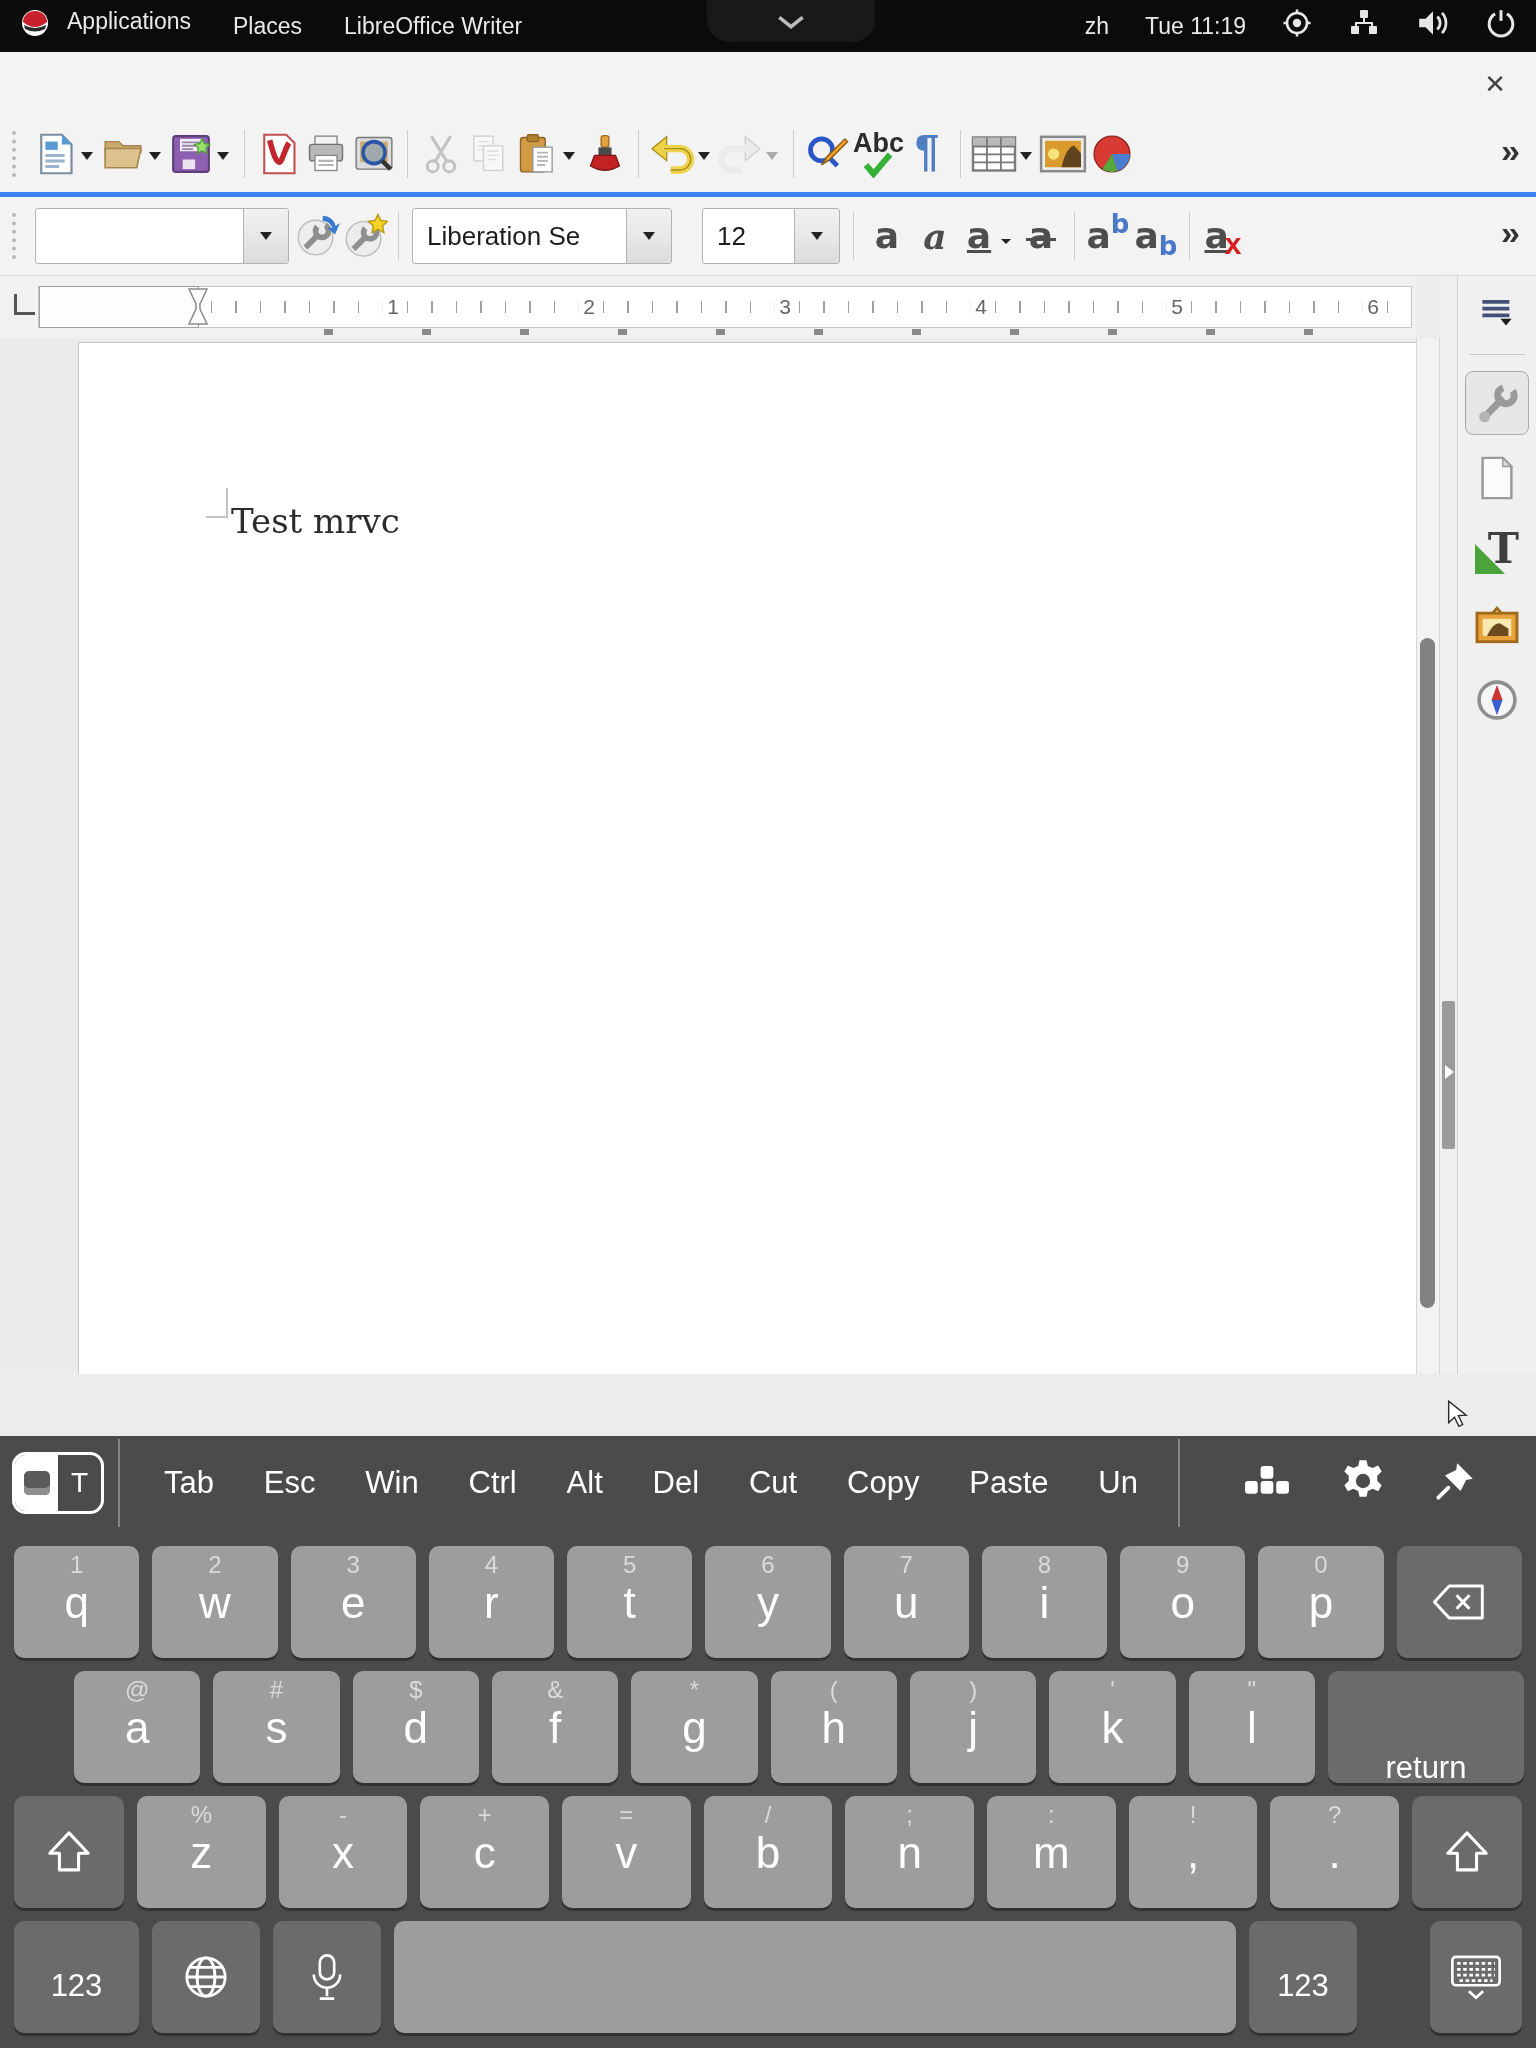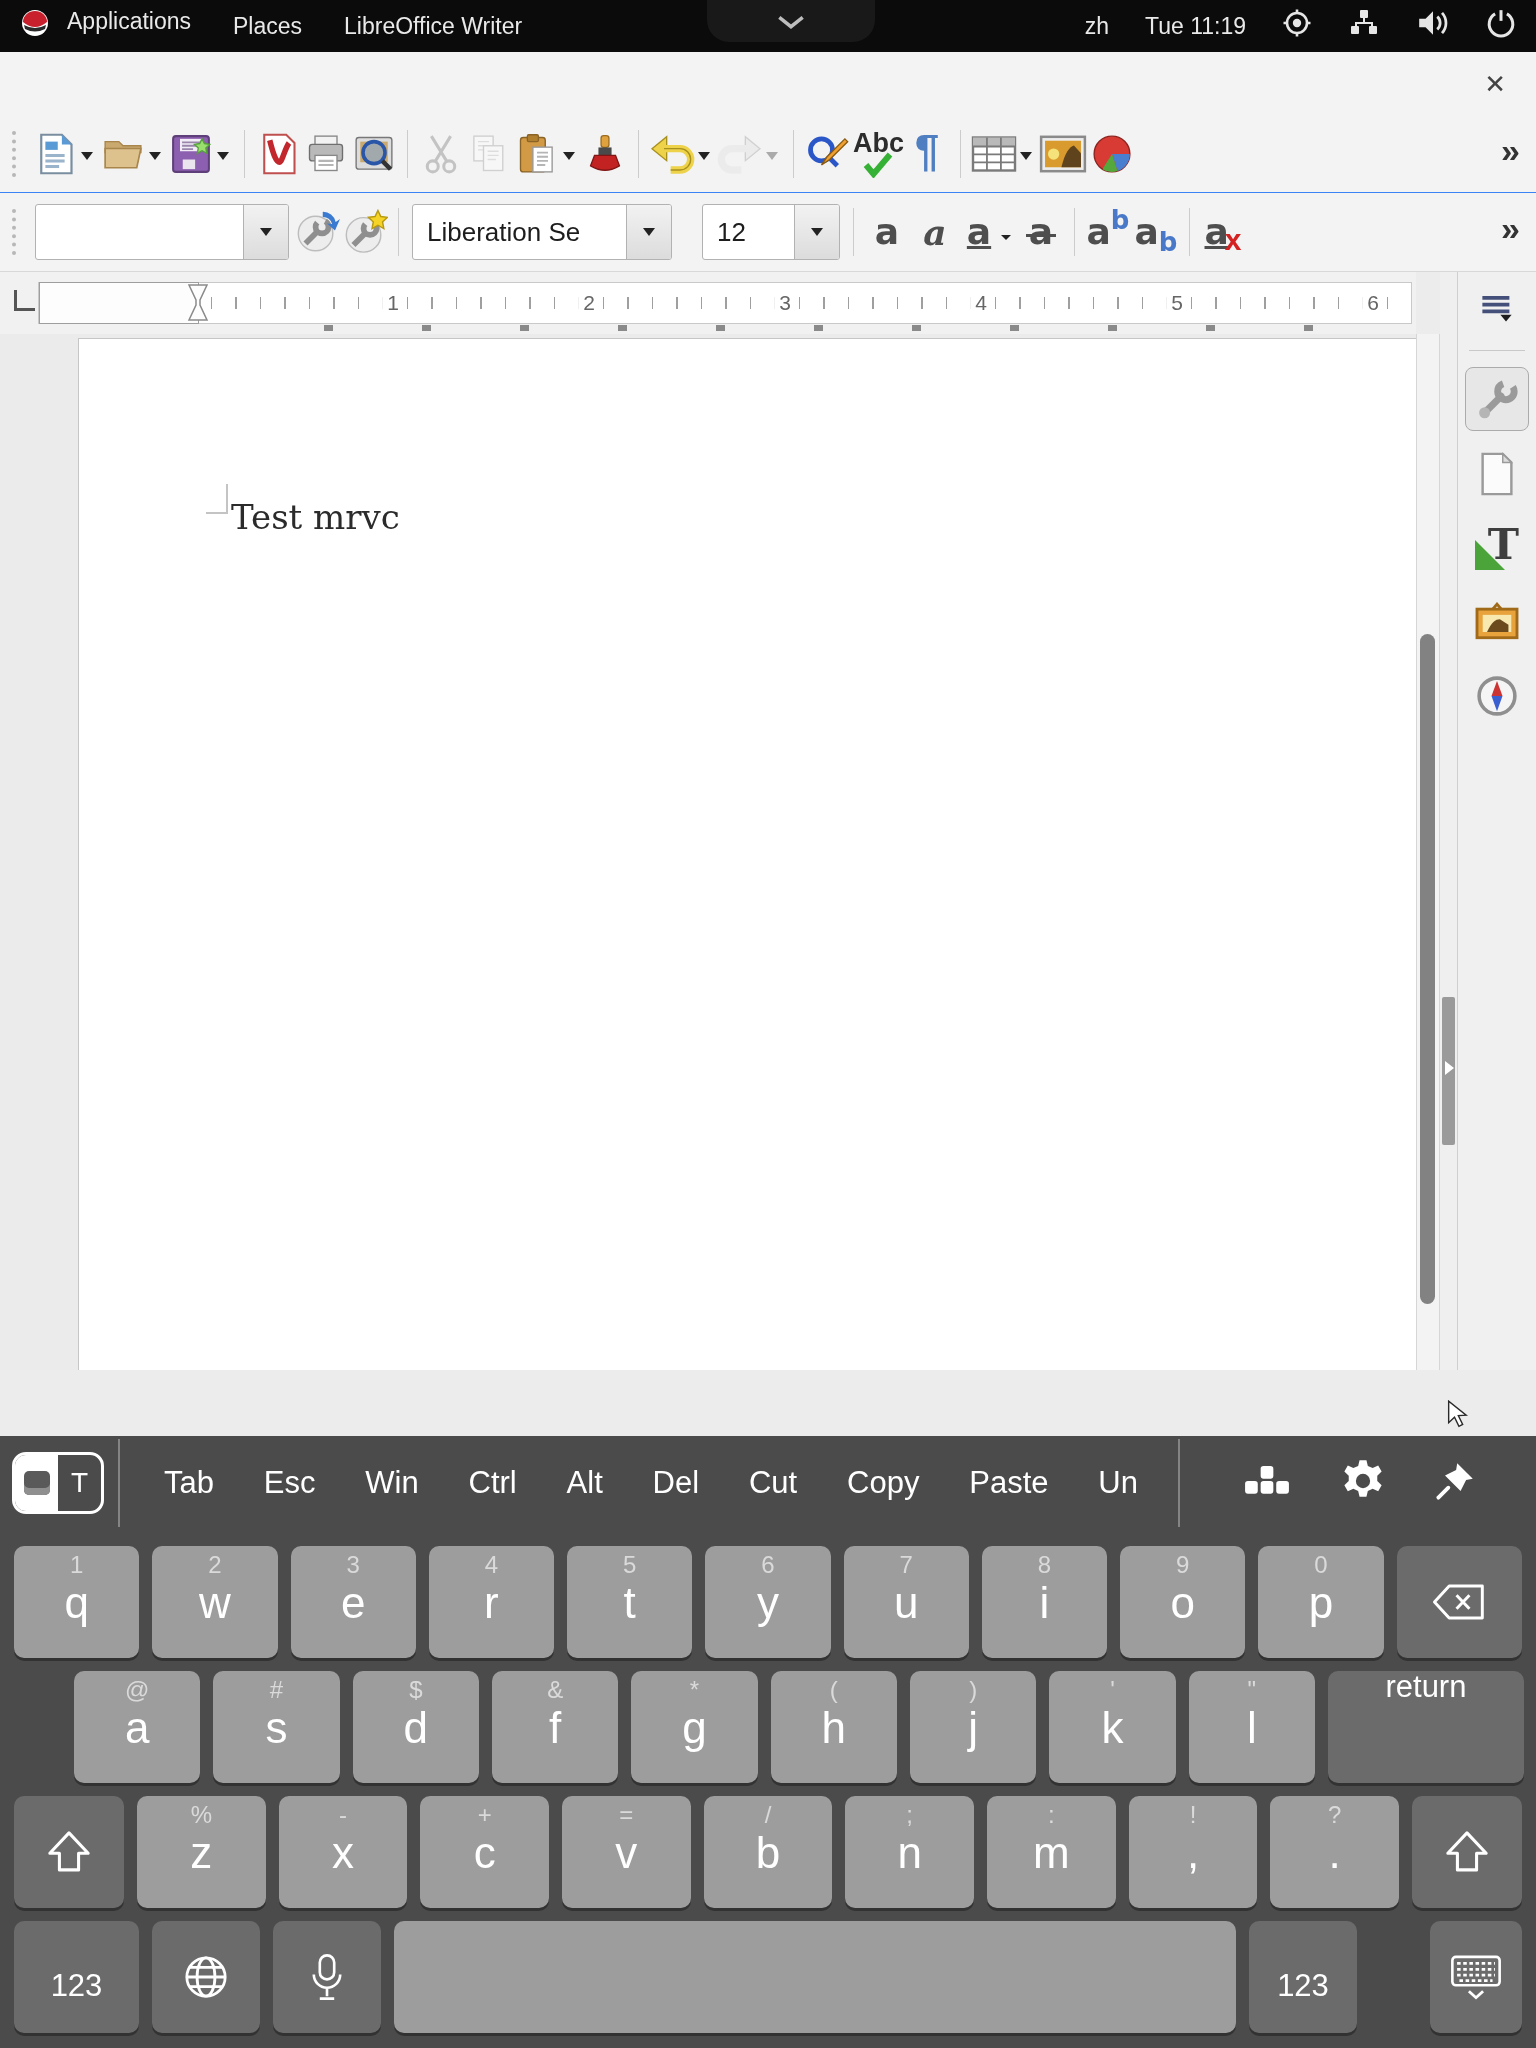--- a/index.html
+++ b/index.html
@@ -18,21 +18,21 @@
             display:flex;align-items:center;justify-content:center;}
   .titlebar .title{font-size:27px;font-weight:bold;color:#3a3a3a;}
   .winbtns{position:absolute;right:26px;top:0;height:100%;display:flex;align-items:center;gap:54px;}
   .btn-min{width:17px;height:3px;background:#2e2e2e;margin-top:14px;}
   .btn-max{width:12px;height:12px;border:3px solid #2e2e2e;}
   
   .menubar{height:64px;background:#f3f3f3;display:flex;align-items:center;padding:0 12px;font-size:25px;color:#1f1f1f;}
   .menu-item{padding:0 15px;cursor:default;}
   .menubar .doc-close{margin-left:auto;margin-right:18px;}
   
-  .toolbar{height:76px;background:#f3f3f3;display:flex;align-items:center;padding:0 6px;border-bottom:1px solid #3b82f6;}
+  .toolbar{height:76px;background:#f3f3f3;display:flex;align-items:center;padding:0 6px;border-bottom:5px solid #3b82f6;}
   .tb-handle{width:9px;height:46px;margin:0 6px;border-left:4px dotted #b7b7b7;}
   .tb-btn{height:58px;min-width:48px;display:flex;align-items:center;justify-content:center;border-radius:3px;}
   .dd{width:0;height:0;border:6px solid transparent;border-top:8px solid #222;margin:10px 6px 0 2px;}
   .dd.dis{border-top-color:#aaa;}
   .tb-sep{width:1px;height:48px;background:#cccccc;margin:0 9px;}
   .dis-ico{opacity:.38;filter:grayscale(1);}
   .overflow{font-size:34px;font-weight:bold;color:#333;margin:0 10px 8px 6px;}
   .abc-wrap{position:relative;width:52px;height:52px;}
   .abc{position:absolute;left:2px;top:0;font-size:27px;font-weight:bold;color:#2c2c2c;}
   .abc-check{position:absolute;left:12px;top:24px;}
@@ -98,21 +98,21 @@
   .kb-row.row2{padding-left:62px;}
   .kb-row.row3{padding:0 2px;}
   .kb-row.row4{padding:0 2px;}
   .key{flex:1;background:#9d9d9d;border-radius:10px;box-shadow:0 3px 0 rgba(0,0,0,.32);
        display:flex;flex-direction:column;align-items:center;color:#fff;min-width:0;}
   .key .hint{margin-top:5px;height:28px;font-size:24px;color:rgba(255,255,255,.62);line-height:28px;}
   .key .main{font-size:44px;line-height:1;margin-top:2px;}
   .key .main.small{font-size:31px;margin-top:0;}
   .key.special{background:#6b6b6b;}
   .key.ico, .key.center{justify-content:center;}
-  .key.return{flex:0 0 196px;justify-content:flex-start;}
+  .key.return{flex:0 0 196px;justify-content:flex-end;}
   .key.return .main{font-size:31px;}
   .key.shift{flex:0 0 110px;justify-content:center;}
   .key.w125{flex:0 0 125px;justify-content:center;}
   .key.w108{flex:0 0 108px;justify-content:center;}
   .key.w92{flex:0 0 92px;justify-content:center;}
   .key.ml60{margin-left:60px;}
   .key.space{background:#9d9d9d;}
   .key.center .main{margin-top:16px;text-align:right;}
   .cursor{position:absolute;left:1444px;top:1400px;z-index:60;}
 </style>

